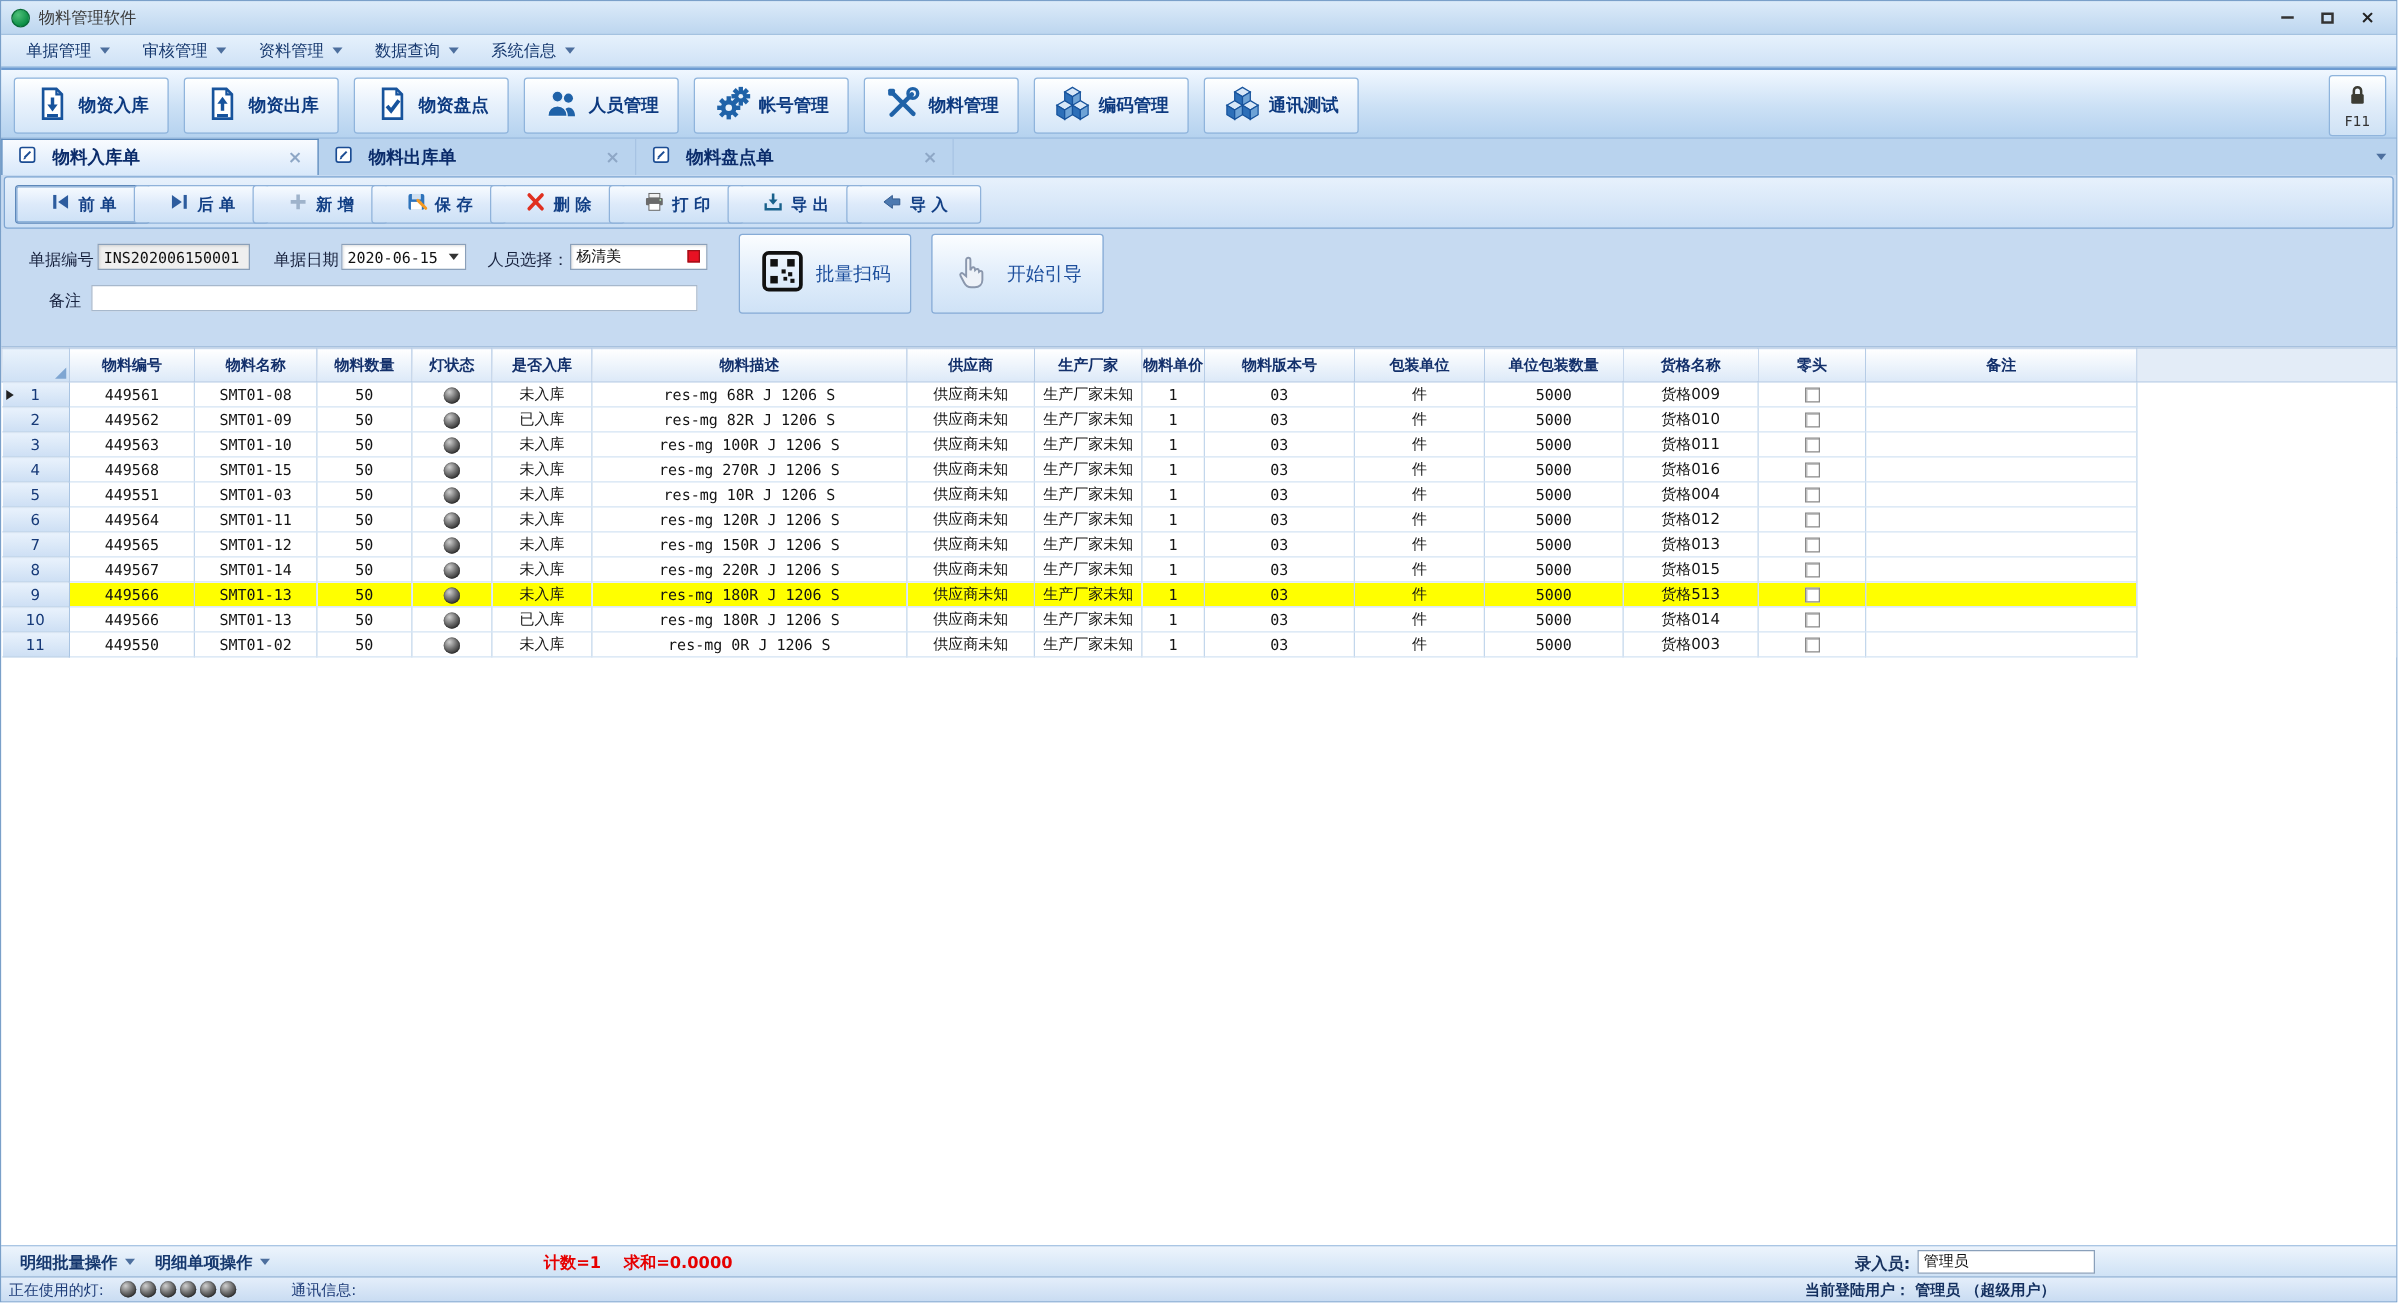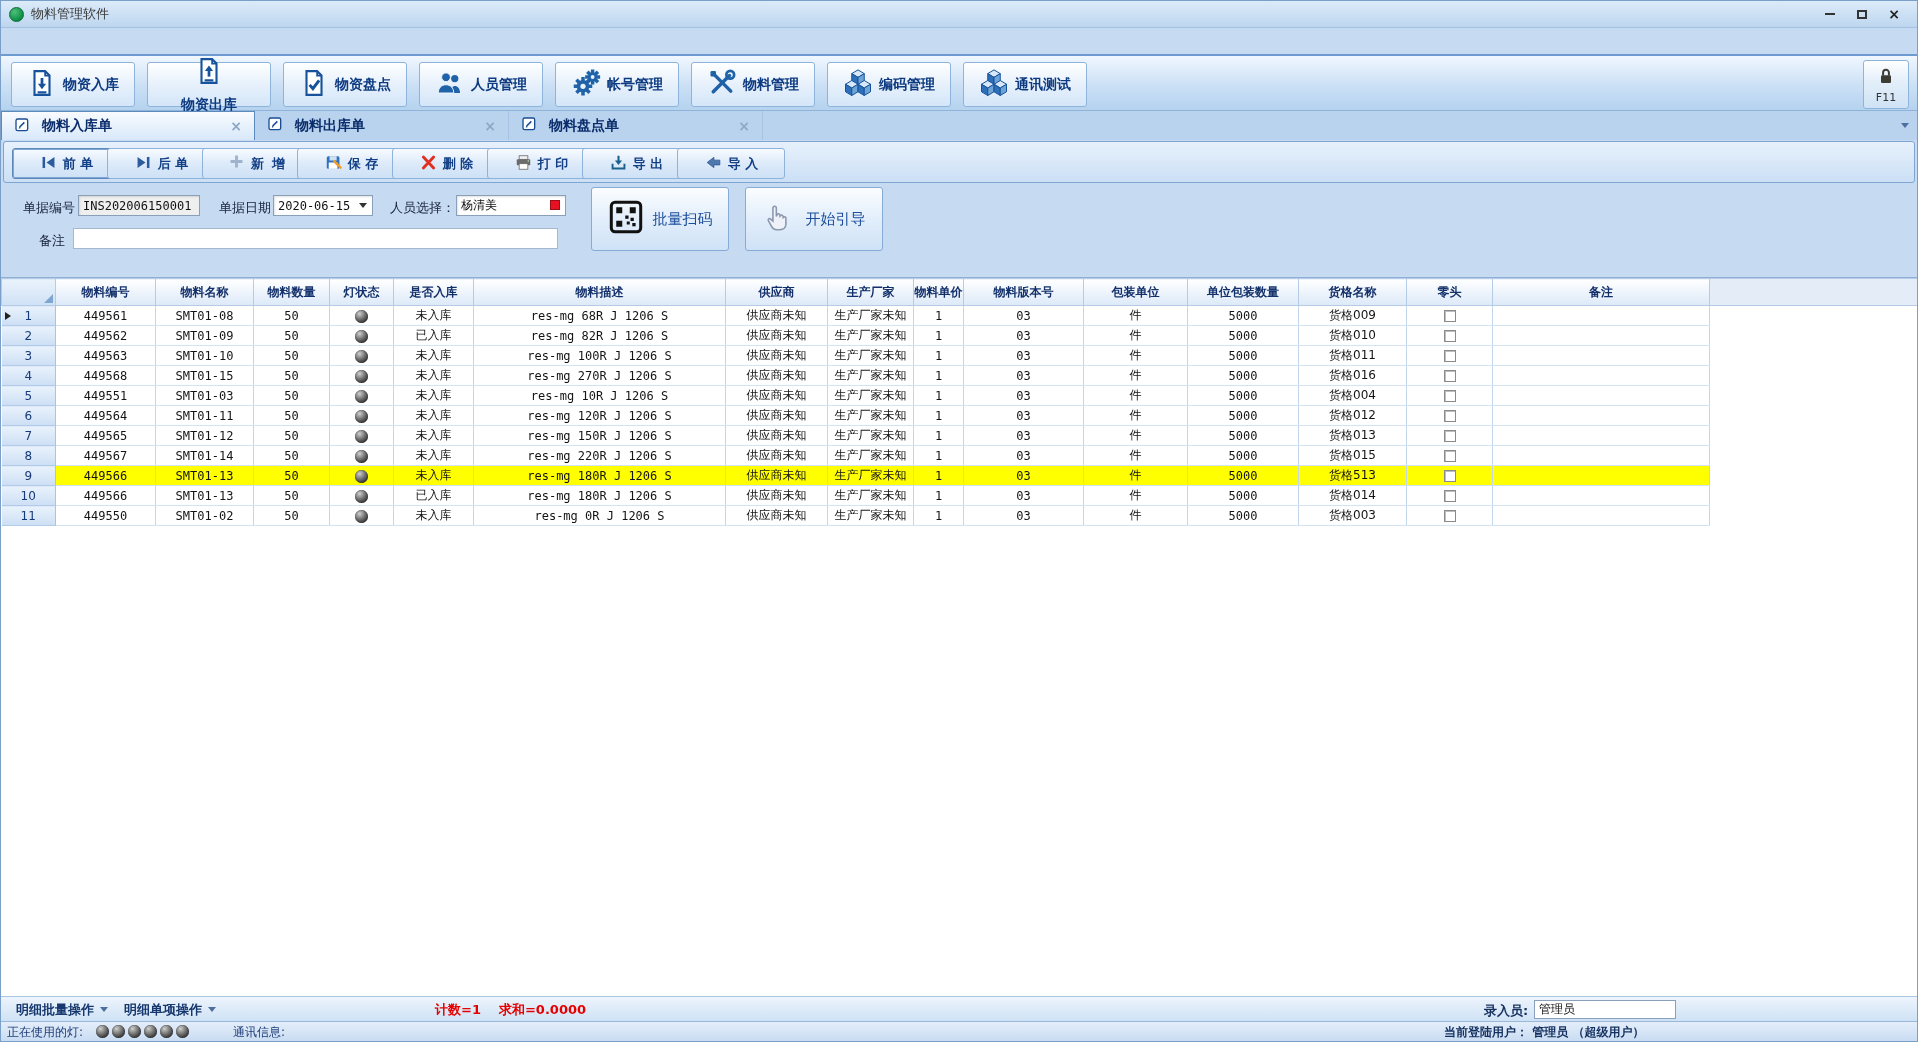--- a/index.html
+++ b/index.html
@@ -147,40 +147,62 @@
       <span class="wc wc-min">
           <i></i>
         </span>
       <span class="wc wc-max">
           <i></i>
         </span>
       <span class="wc wc-close">×</span>
     </span>
   </div>
 
+  <div class="menubar">
+      <div class="menu-item">
+        <span>单据管理</span>
+        <span class="caret"></span>
+      </div>
+      <div class="menu-item">
+        <span>审核管理</span>
+        <span class="caret"></span>
+      </div>
+      <div class="menu-item">
+        <span>资料管理</span>
+        <span class="caret"></span>
+      </div>
+      <div class="menu-item">
+        <span>数据查询</span>
+        <span class="caret"></span>
+      </div>
+      <div class="menu-item">
+        <span>系统信息</span>
+        <span class="caret"></span>
+      </div>
+    </div>
 
   <div class="toolbar">
     <div class="lock-btn">
       <span><svg viewBox="0 0 24 24">
             <path d="M8.5 11.5 V8 a3.5 3.5 0 0 1 7 0 v3.5" fill="none" stroke="#3c3c34" stroke-width="2.4"></path>
             <rect x="6" y="11" width="12" height="9.5" rx="1.5" fill="#3c3c34"></rect>
           </svg></span>
       <span class="lbl">F11</span>
     </div>
   <div class="tb-btn" style="left: 10px;">
         <span><svg viewBox="0 0 24 24">
             <path d="M6 2.5 h8.5 l3.5 3.5 v15.5 H6 z" fill="#fff" stroke="#17539c" stroke-width="1.7"></path>
             <path d="M14.5 2.5 v3.5 h3.5" fill="none" stroke="#17539c" stroke-width="1.4"></path>
             <path d="M12 8 v6.5" stroke="#17539c" stroke-width="2.2"></path>
             <path d="M8.7 12.5 L12 17 L15.3 12.5 z" fill="#17539c"></path>
             <path d="M8.5 19.5 h7" stroke="#17539c" stroke-width="1.8"></path>
           </svg></span>
         <span class="lbl">物资入库</span>
       </div>
-      <div class="tb-btn" style="left: 146px; flex-direction: column;">
+      <div class="tb-btn" style="left: 146px;">
         <span><svg viewBox="0 0 24 24">
             <path d="M6 2.5 h8.5 l3.5 3.5 v15.5 H6 z" fill="#fff" stroke="#17539c" stroke-width="1.7"></path>
             <path d="M14.5 2.5 v3.5 h3.5" fill="none" stroke="#17539c" stroke-width="1.4"></path>
             <path d="M12 16.5 V10" stroke="#17539c" stroke-width="2.2"></path>
             <path d="M8.7 12 L12 7.5 L15.3 12 z" fill="#17539c"></path>
             <path d="M8.5 19.5 h7" stroke="#17539c" stroke-width="1.8"></path>
           </svg></span>
         <span class="lbl">物资出库</span>
       </div>
       <div class="tb-btn" style="left: 282px;">
@@ -304,21 +326,21 @@
             </svg></span>
           <span>前 单</span>
         </div>
         <div class="doc-btn" style="left: 103px;">
           <span><svg viewBox="0 0 24 24">
               <path d="M4.5 5 L14.5 12 L4.5 19 z" fill="#2d5c9e"></path>
               <rect x="16.3" y="5" width="3.2" height="14" fill="#2d5c9e"></rect>
             </svg></span>
           <span>后 单</span>
         </div>
-        <div class="doc-btn" style="left: 198px; font-family: Liberation Mono, monospace;">
+        <div class="doc-btn" style="left: 198px;">
           <span><svg viewBox="0 0 24 24">
               <path d="M12 4.5 V19.5 M4.5 12 H19.5" stroke="#9fb3cb" stroke-width="3.6"></path>
             </svg></span>
           <span>新 增</span>
         </div>
         <div class="doc-btn" style="left: 293px;">
           <span><svg viewBox="0 0 24 24">
               <rect x="3.5" y="4" width="16" height="16" rx="2" fill="#2e73bb"></rect>
               <rect x="7" y="4" width="9" height="5.5" fill="#cfe0f2"></rect>
               <rect x="6" y="12" width="11" height="8" fill="#fff"></rect>

